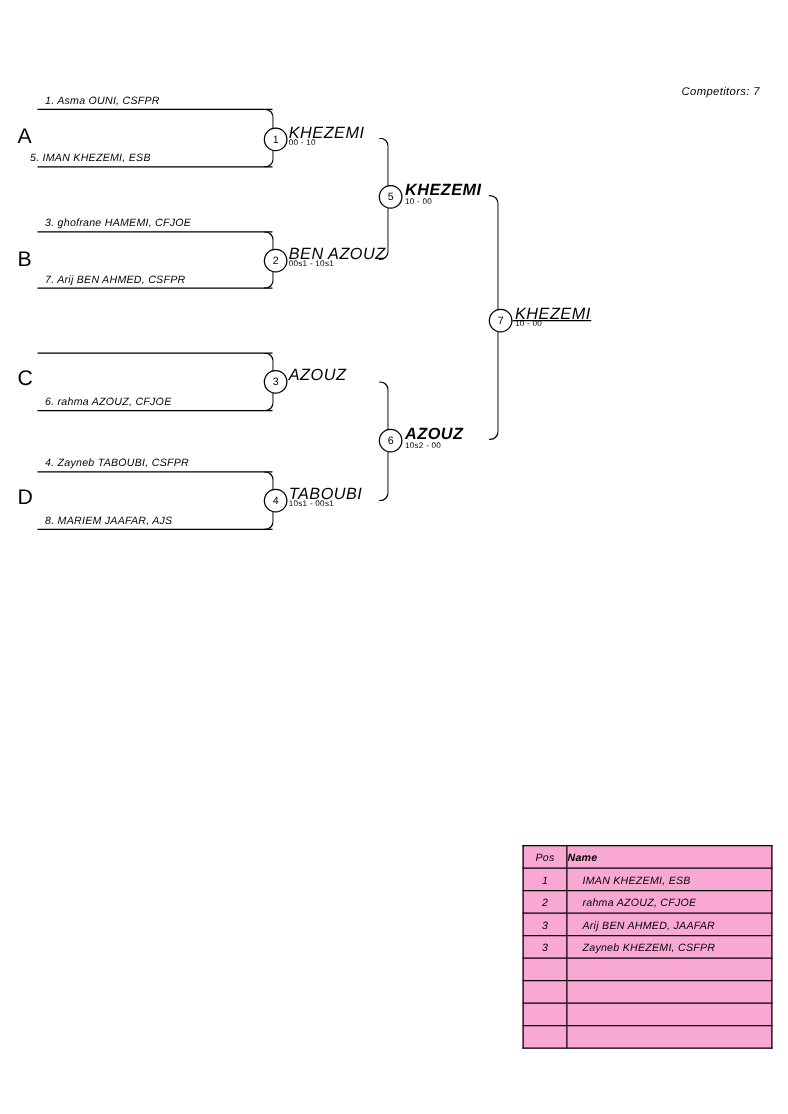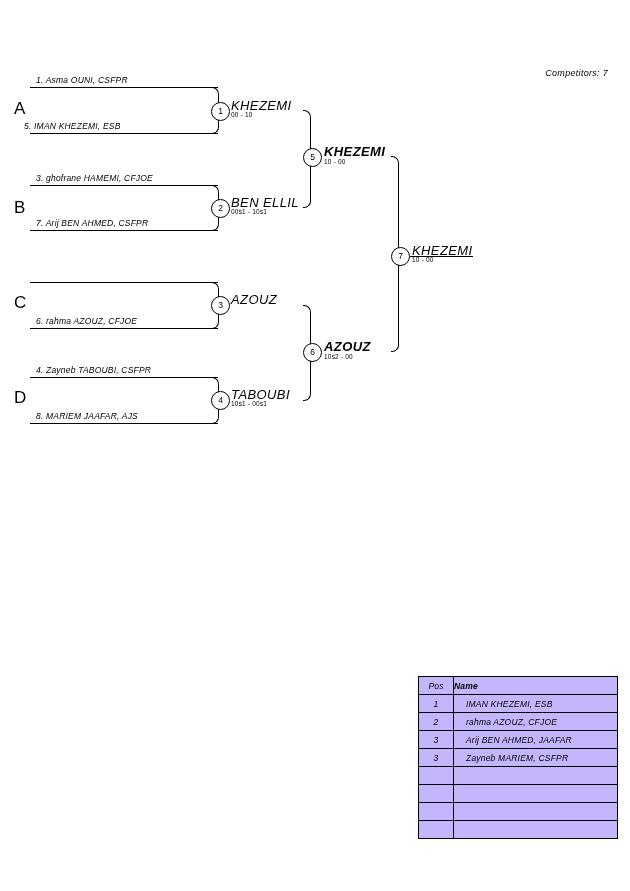--- a/index.html
+++ b/index.html
@@ -77,21 +77,21 @@
   
   .res-title{
     position:absolute;
     font-size:9px;font-style:italic;letter-spacing:0.6px;
     white-space:nowrap;
     margin-top:28px;
   }
   table.results{
     position:absolute;
     border-collapse:collapse;
-    background:#c4b5fd;
+    background:#f9a8d4;
   }
   table.results td,table.results th{
     border:1.1px solid #000;
     height:17px;
     font-size:8.5px;font-style:italic;
     font-weight:normal;
     padding:0;
     letter-spacing:0.2px;
   }
   table.results .c-pos{width:34px;text-align:center;}
@@ -117,21 +117,21 @@
   <div class="score" style="left:231px;top:112px;">00 - 10</div>
 
   <div class="glabel" style="left:14px;top:199px;">B</div>
   <div class="slot-label" style="left:36px;top:174px;">3. ghofrane HAMEMI, CFJOE</div>
   <div class="slot" style="left:30px;top:185px;width:188px;"></div>
   <div class="slot-label" style="left:36px;top:219px;text-align:right;">7. Arij BEN AHMED, CSFPR</div>
   <div class="slot" style="left:30px;top:230px;width:188px;"></div>
   <div class="elbow top" style="left:211px;top:185px;width:7px;height:16px;"></div>
   <div class="elbow bot" style="left:211px;top:214px;width:7px;height:16px;"></div>
   <div class="circle" style="left:211px;top:199px;">2</div>
-  <div class="winner" style="left:231px;top:196px;">BEN ELLIL</div>
+  <div class="winner" style="left:231px;top:196px;">BEN AZOUZ</div>
   <div class="score" style="left:231px;top:209px;">00s1 - 10s1</div>
 
   <div class="glabel" style="left:14px;top:294px;">C</div>
   <div class="slot-label" style="left:36px;top:271px;"></div>
   <div class="slot" style="left:30px;top:282px;width:188px;"></div>
   <div class="slot-label" style="left:36px;top:317px;">6. rahma AZOUZ, CFJOE</div>
   <div class="slot" style="left:30px;top:328px;width:188px;"></div>
   <div class="elbow top" style="left:211px;top:282px;width:7px;height:16px;"></div>
   <div class="elbow bot" style="left:211px;top:312px;width:7px;height:16px;"></div>
   <div class="circle" style="left:211px;top:296px;">3</div>
@@ -184,21 +184,21 @@
       <tr>
         <td class="c-pos">2</td>
         <td class="c-name">rahma AZOUZ, CFJOE</td>
       </tr>
       <tr>
         <td class="c-pos">3</td>
         <td class="c-name">Arij BEN AHMED, JAAFAR</td>
       </tr>
       <tr>
         <td class="c-pos">3</td>
-        <td class="c-name">Zayneb MARIEM, CSFPR</td>
+        <td class="c-name">Zayneb KHEZEMI, CSFPR</td>
       </tr>
       <tr>
         <td class="c-pos"></td>
         <td class="c-name"></td>
       </tr>
       <tr>
         <td class="c-pos"></td>
         <td class="c-name"></td>
       </tr>
       <tr>

